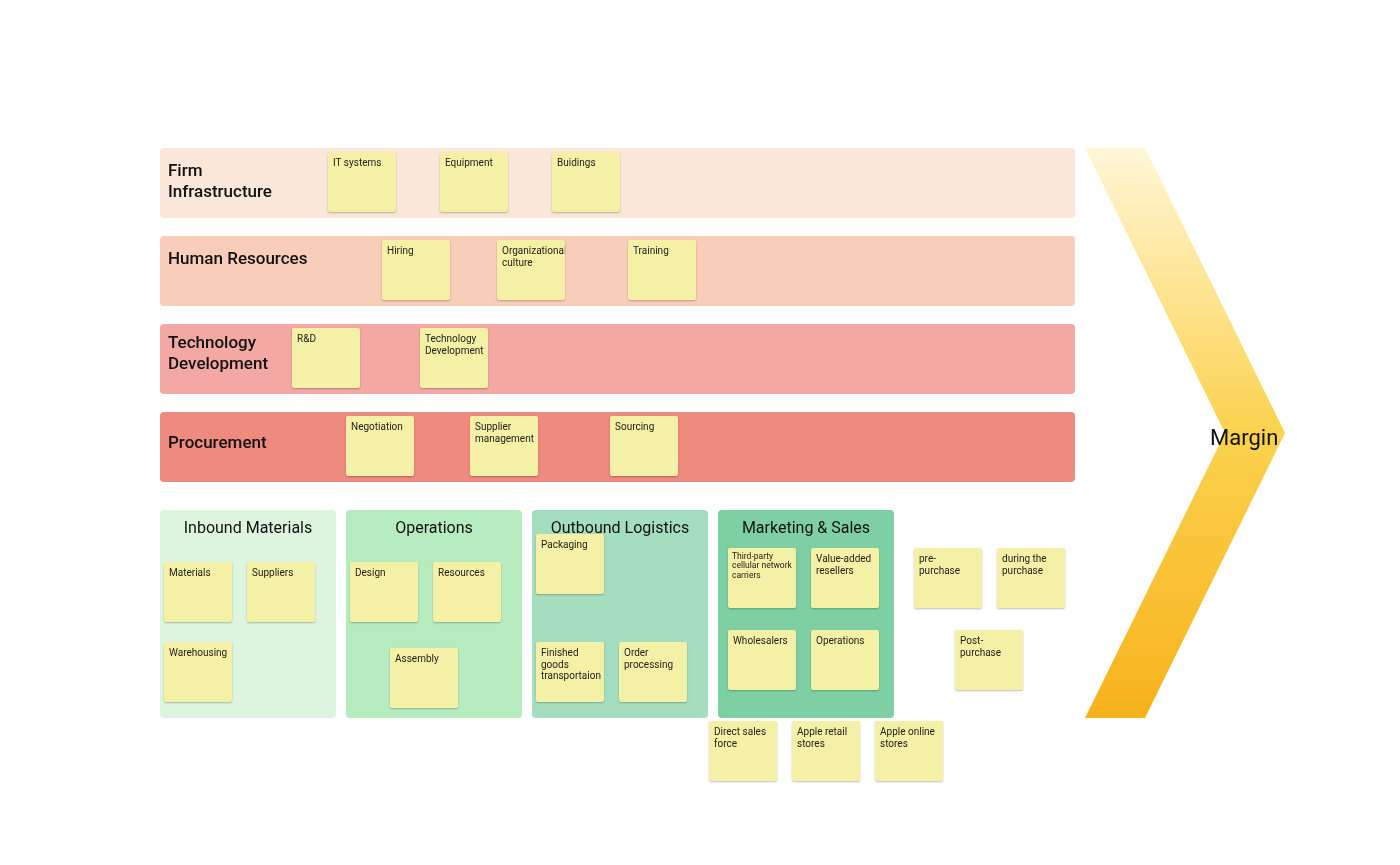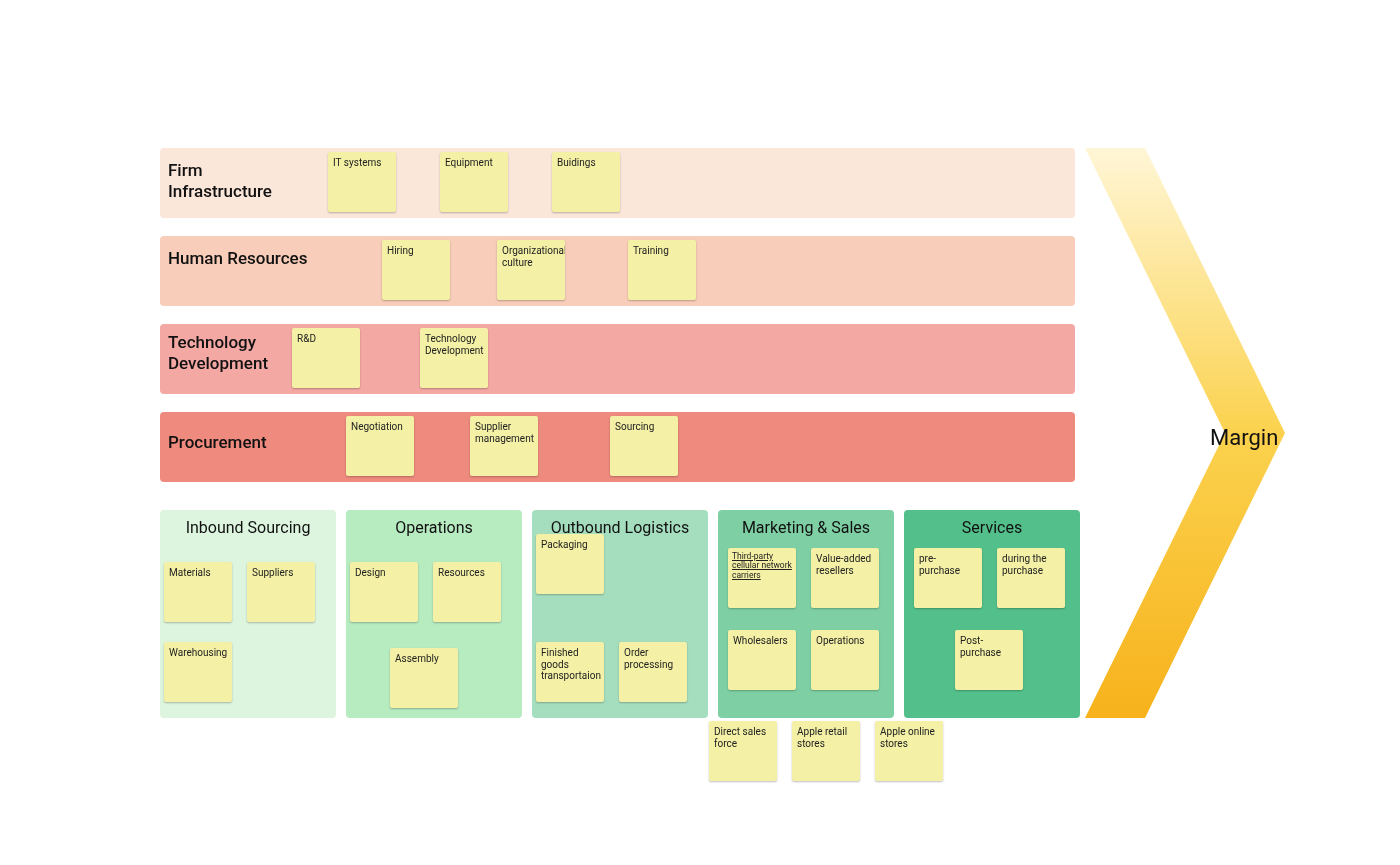--- a/index.html
+++ b/index.html
@@ -10,21 +10,21 @@
   .support-label{position:absolute;left:168px;width:140px;font-size:17px;font-weight:500;color:#111;line-height:1.25;}
 
   
   .primary-col{position:absolute;top:510px;width:176px;height:208px;border-radius:4px;}
   .primary-label{width:100%;text-align:center;font-size:16px;color:#111;padding-top:8px;}
 
   
   .note{position:absolute;width:68px;height:60px;background:#F4F1A6;border-radius:2px;
         box-shadow:0 1px 2px rgba(0,0,0,.25);font-size:10px;line-height:1.15;
         padding:5px 5px 2px 5px;box-sizing:border-box;color:#222;overflow:hidden;}
-  .note.tiny{font-size:8.5px;line-height:1.1;padding:4px;text-decoration:underline;}
+  .note.tiny{font-size:8.5px;line-height:1.1;padding:4px;}
 
   
   #margin-arrow{position:absolute;left:1085px;top:148px;width:200px;height:570px;}
   #margin-label{position:absolute;left:1190px;top:425px;font-size:22px;color:#111;margin-left:20px;}
 </style>
 </head>
 <body>
 
 <div id="canvas">
 
@@ -47,33 +47,30 @@
   <div class="note" style="left:628px;top:240px">Training</div>
 
   <div class="note" style="left:292px;top:328px">R&amp;D</div>
   <div class="note" style="left:420px;top:328px">Technology Development</div>
 
   <div class="note" style="left:346px;top:416px">Negotiation</div>
   <div class="note" style="left:470px;top:416px">Supplier management</div>
   <div class="note" style="left:610px;top:416px">Sourcing</div>
 
   <div class="primary-col" style="left:160px;background:#DDF5DF">
-    <div class="primary-label">Inbound Sourcing</div>
+    <div class="primary-label">Inbound Materials</div>
   </div>
   <div class="primary-col" style="left:346px;background:#B7EBC0">
     <div class="primary-label">Operations</div>
   </div>
   <div class="primary-col" style="left:532px;background:#A5DEBE">
     <div class="primary-label">Outbound Logistics</div>
   </div>
   <div class="primary-col" style="left:718px;background:#7ED0A4">
     <div class="primary-label">Marketing &amp; Sales</div>
-  </div>
-  <div class="primary-col" style="left:904px;background:#53C08B">
-    <div class="primary-label">Services</div>
   </div>
 
   <div class="note" style="left:164px;top:562px">Materials</div>
   <div class="note" style="left:247px;top:562px">Suppliers</div>
   <div class="note" style="left:164px;top:642px">Warehousing</div>
 
   <div class="note" style="left:350px;top:562px">Design</div>
   <div class="note" style="left:433px;top:562px">Resources</div>
   <div class="note" style="left:390px;top:648px">Assembly</div>
 

